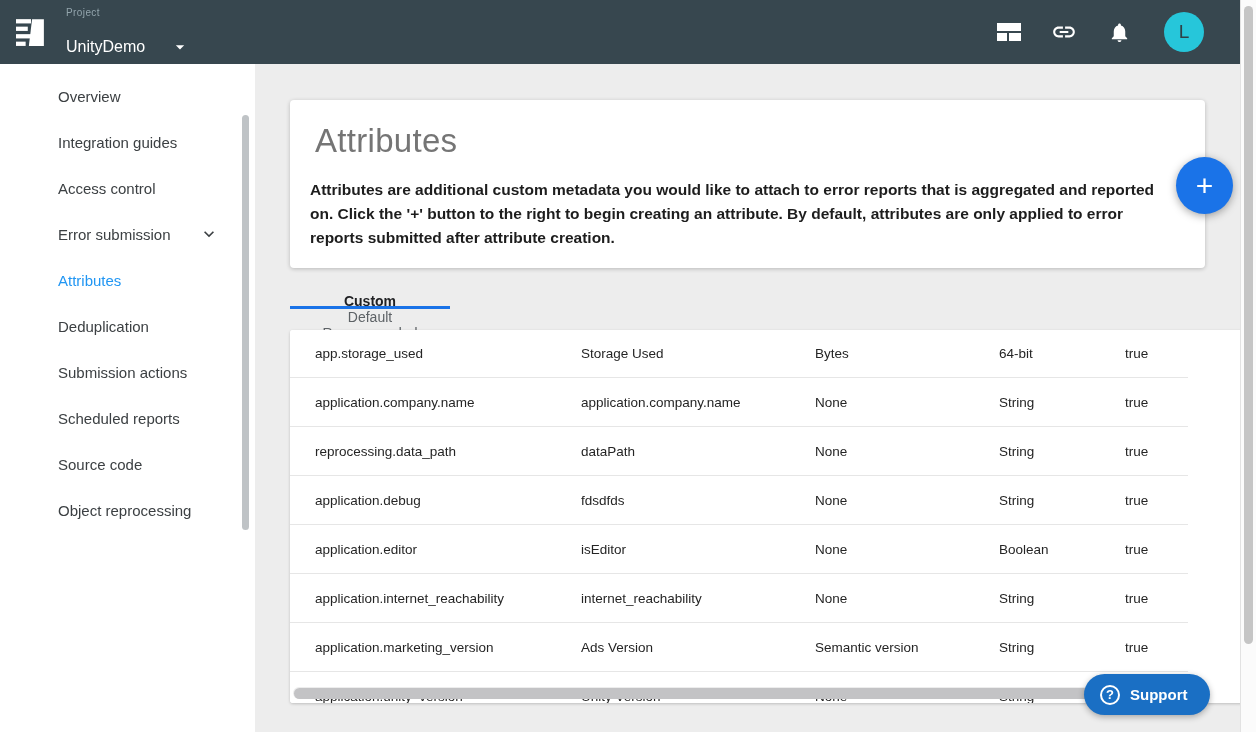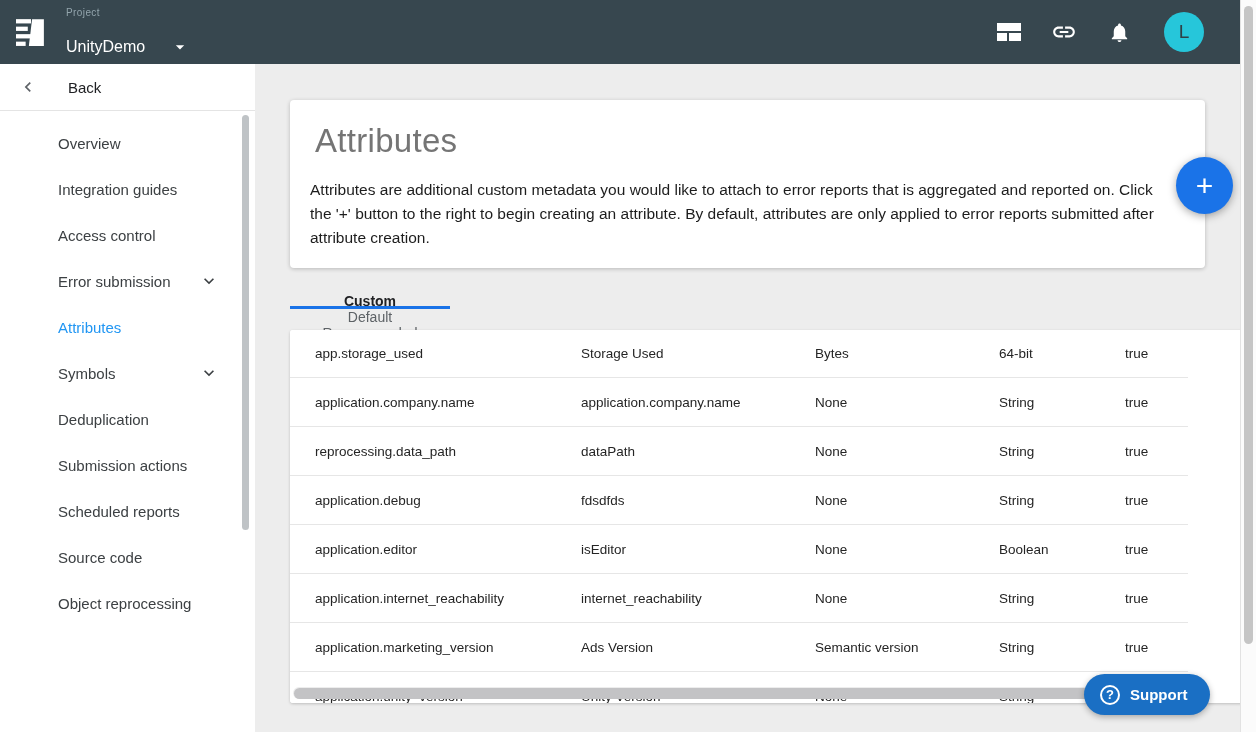--- a/index.html
+++ b/index.html
@@ -28,21 +28,21 @@
   .nav-item{height:46px;display:flex;align-items:center;padding:0 36px 0 18px;font-size:15px;color:#3c4043;cursor:pointer;}
   .nav-item.active{color:var(--active-link,#2196f3);}
   .nav-item .chev{margin-left:auto;display:flex;}
   .sidebar-scroll-thumb{position:absolute;right:6px;top:51px;width:7px;height:415px;background:#bfc3c6;border-radius:4px;}
 
   
   .main{position:absolute;left:255px;top:64px;width:985px;height:668px;}
   .header-card{position:absolute;left:35px;top:36px;width:915px;height:168px;background:#fff;border-radius:4px;
                box-shadow:0 1px 4px rgba(0,0,0,.22);}
   .page-title{position:absolute;left:25px;top:22px;font-size:33px;color:#757575;font-weight:400;letter-spacing:.3px;}
-  .page-desc{position:absolute;left:20px;top:78px;width:858px;font-size:15.5px;line-height:24px;color:#1d1d1d;}
+  .page-desc{position:absolute;left:20px;top:78px;width:858px;font-size:15.5px;line-height:24px;color:#1d1d1d;font-weight:bold;}
   .fab{position:absolute;left:921px;top:93px;width:57px;height:57px;border-radius:50%;border:none;cursor:pointer;
        background:var(--accent-blue,#1a73e8);color:#fff;font-size:30px;font-weight:300;line-height:1;
        display:flex;align-items:center;justify-content:center;box-shadow:0 2px 8px rgba(0,0,0,.35);z-index:5;}
 
   .tabs{position:absolute;left:35px;top:229px;height:33px;display:flex;flex-direction:column;}
   .tab{width:160px;display:flex;align-items:center;justify-content:center;font-size:14px;color:#5d6266;
        cursor:pointer;position:relative;}
   .tab.active{color:#202124;font-weight:bold;}
   .tab.active::after{content:"";position:absolute;left:0;bottom:0;width:100%;height:3px;background:var(--accent-blue,#1a73e8);}
 
@@ -117,28 +117,20 @@
             <path fill="#ffffff" d="M12 22c1.1 0 2-.9 2-2h-4c0 1.1.89 2 2 2zm6-6v-5c0-3.07-1.64-5.64-4.5-6.32V4c0-.83-.67-1.5-1.5-1.5s-1.5.67-1.5 1.5v.68C7.63 5.36 6 7.92 6 11v5l-2 2v1h16v-1l-2-2z"></path>
           </svg>
       </span>
     </div>
     <div class="avatar">
       <span>L</span>
     </div>
   </header>
 
   <aside class="sidebar">
-    <div class="back-row">
-      <span style="display:flex;">
-        <svg width="20" height="20" viewBox="0 0 24 24">
-            <path fill="#5f6368" d="M15.41 7.41 14 6l-6 6 6 6 1.41-1.41L10.83 12z"></path>
-          </svg>
-      </span>
-      <span class="back-label">Back</span>
-    </div>
     <nav class="nav">
       <div class="nav-item">
           <span>Overview</span>
         </div>
       <div class="nav-item">
           <span>Integration guides</span>
         </div>
       <div class="nav-item">
           <span>Access control</span>
         </div>
@@ -147,28 +139,20 @@
         <span class="chev">
             <svg width="20" height="20" viewBox="0 0 24 24">
               <path fill="#3c4043" d="M7.41 8.59 12 13.17l4.59-4.58L18 10l-6 6-6-6z"></path>
             </svg>
           </span>
         </div>
       <div class="nav-item active">
           <span>Attributes</span>
         </div>
       <div class="nav-item">
-          <span>Symbols</span>
-        <span class="chev">
-            <svg width="20" height="20" viewBox="0 0 24 24">
-              <path fill="#3c4043" d="M7.41 8.59 12 13.17l4.59-4.58L18 10l-6 6-6-6z"></path>
-            </svg>
-          </span>
-        </div>
-      <div class="nav-item">
           <span>Deduplication</span>
         </div>
       <div class="nav-item">
           <span>Submission actions</span>
         </div>
       <div class="nav-item">
           <span>Scheduled reports</span>
         </div>
       <div class="nav-item">
           <span>Source code</span>

